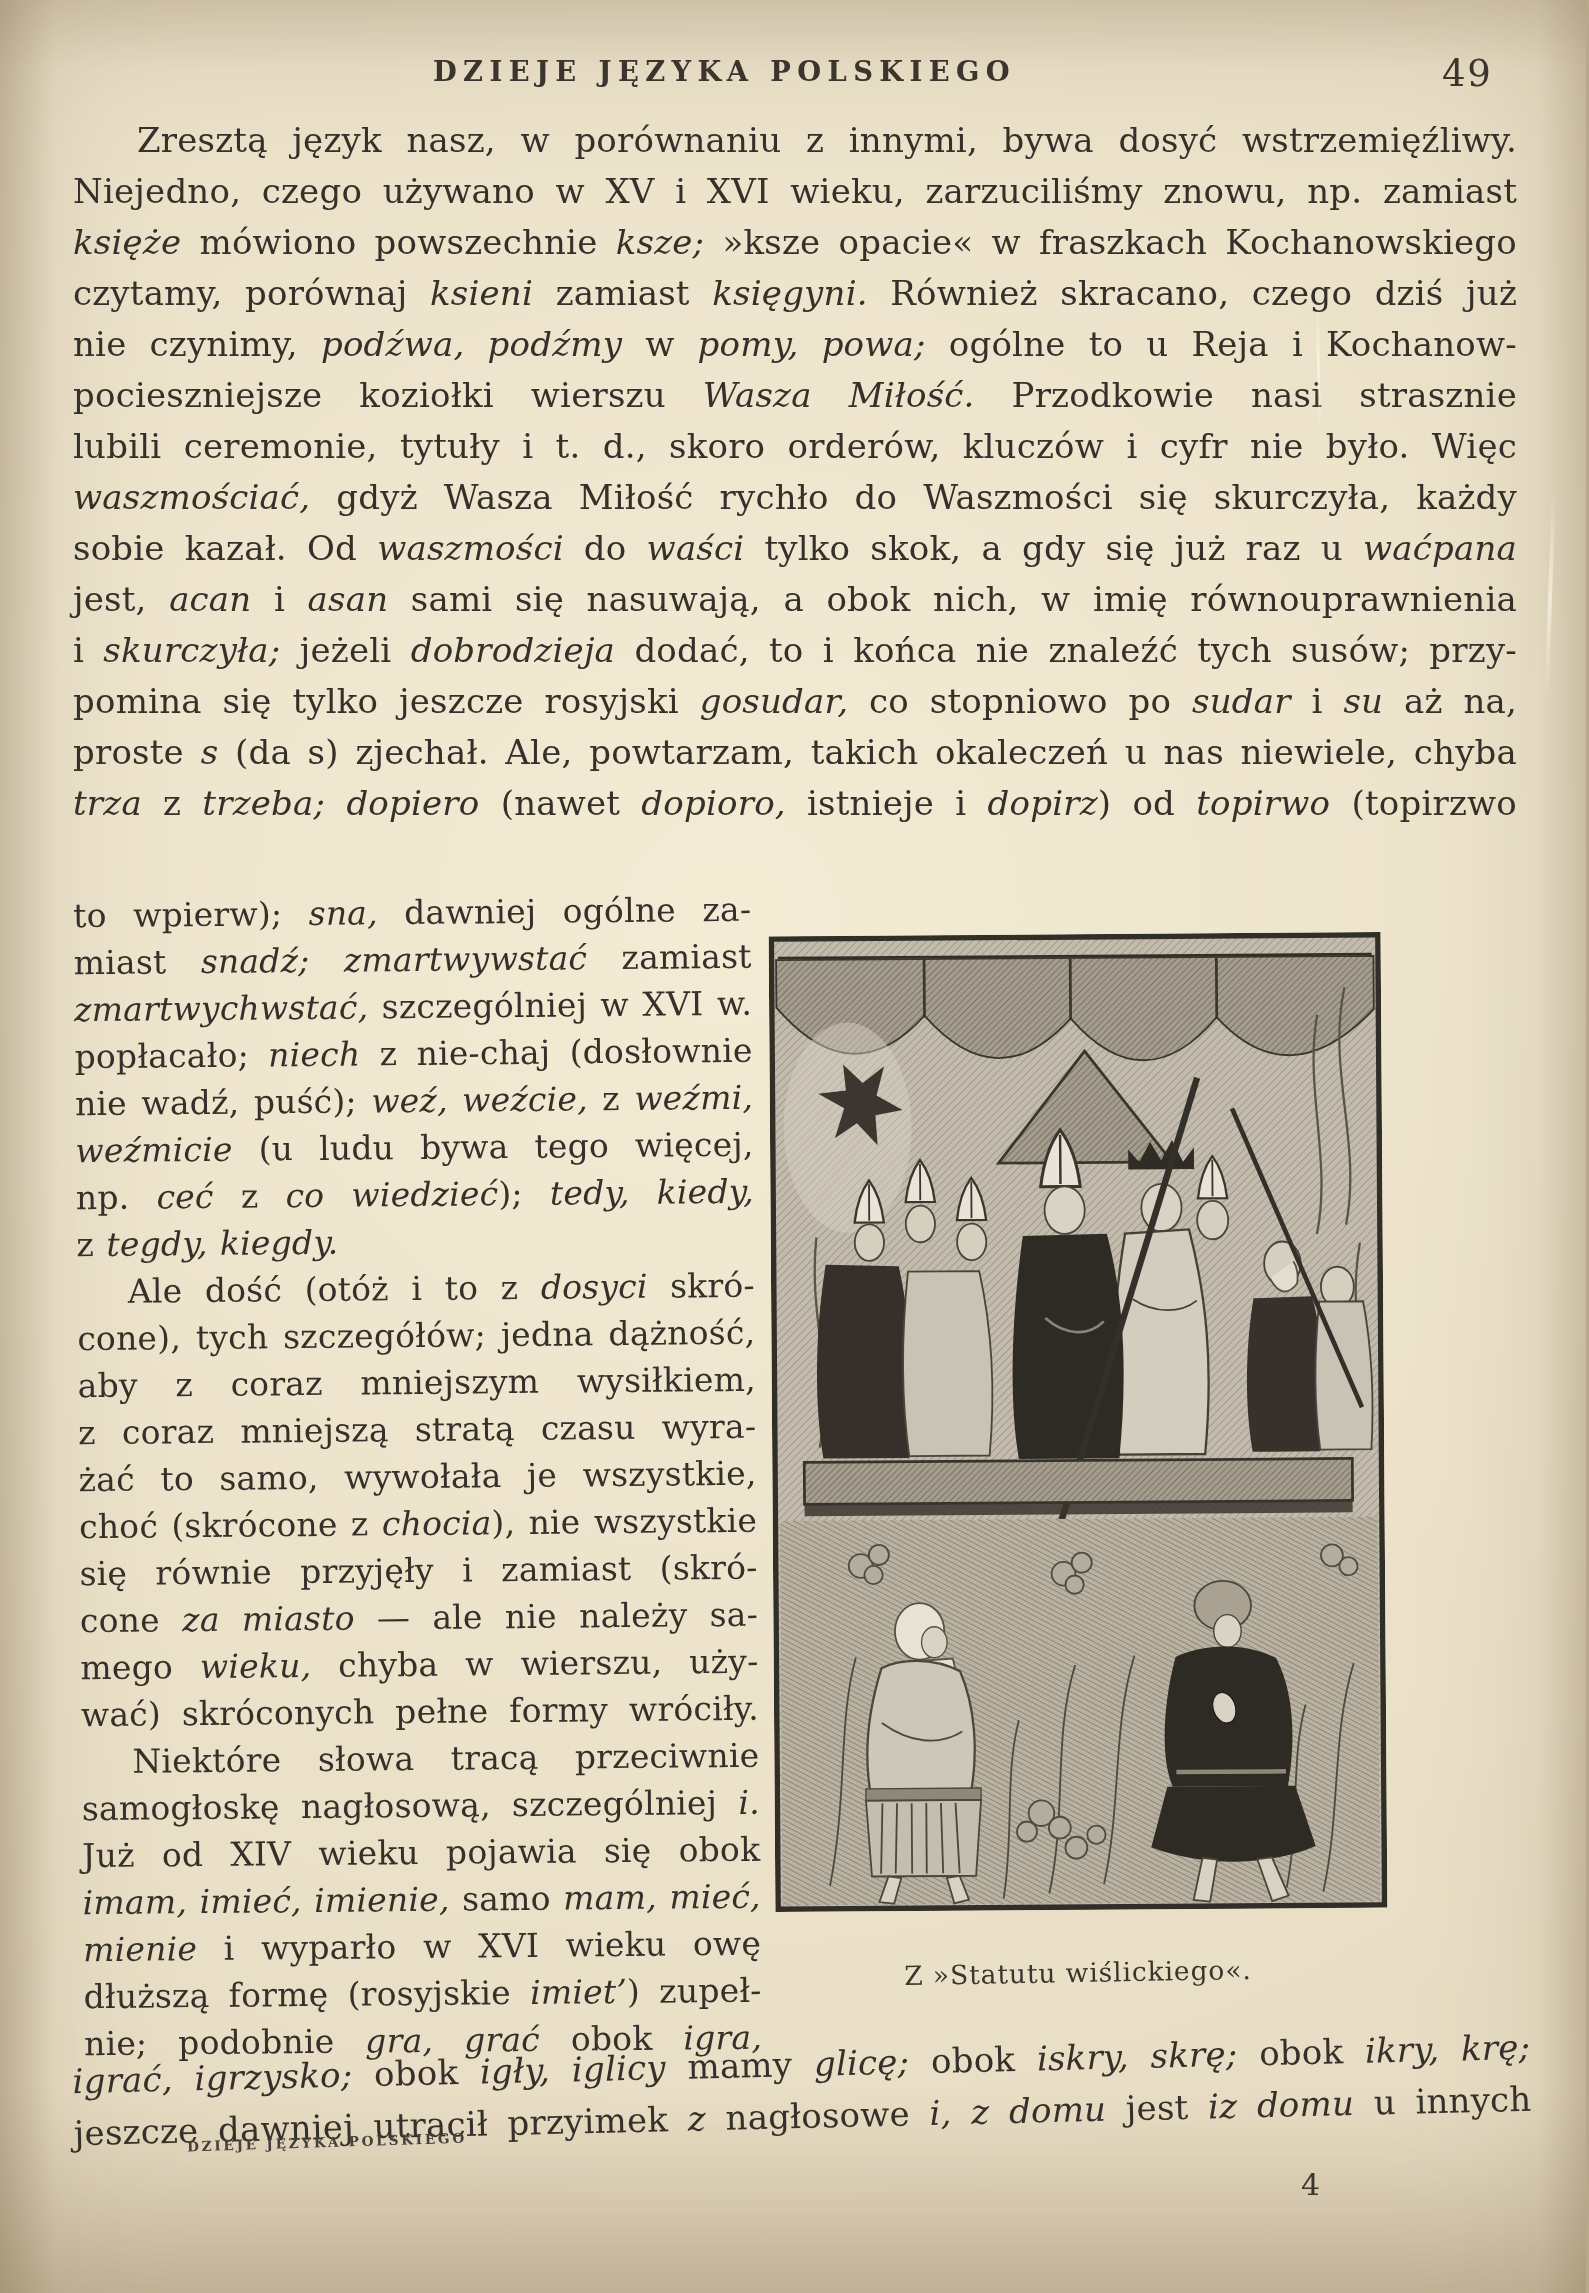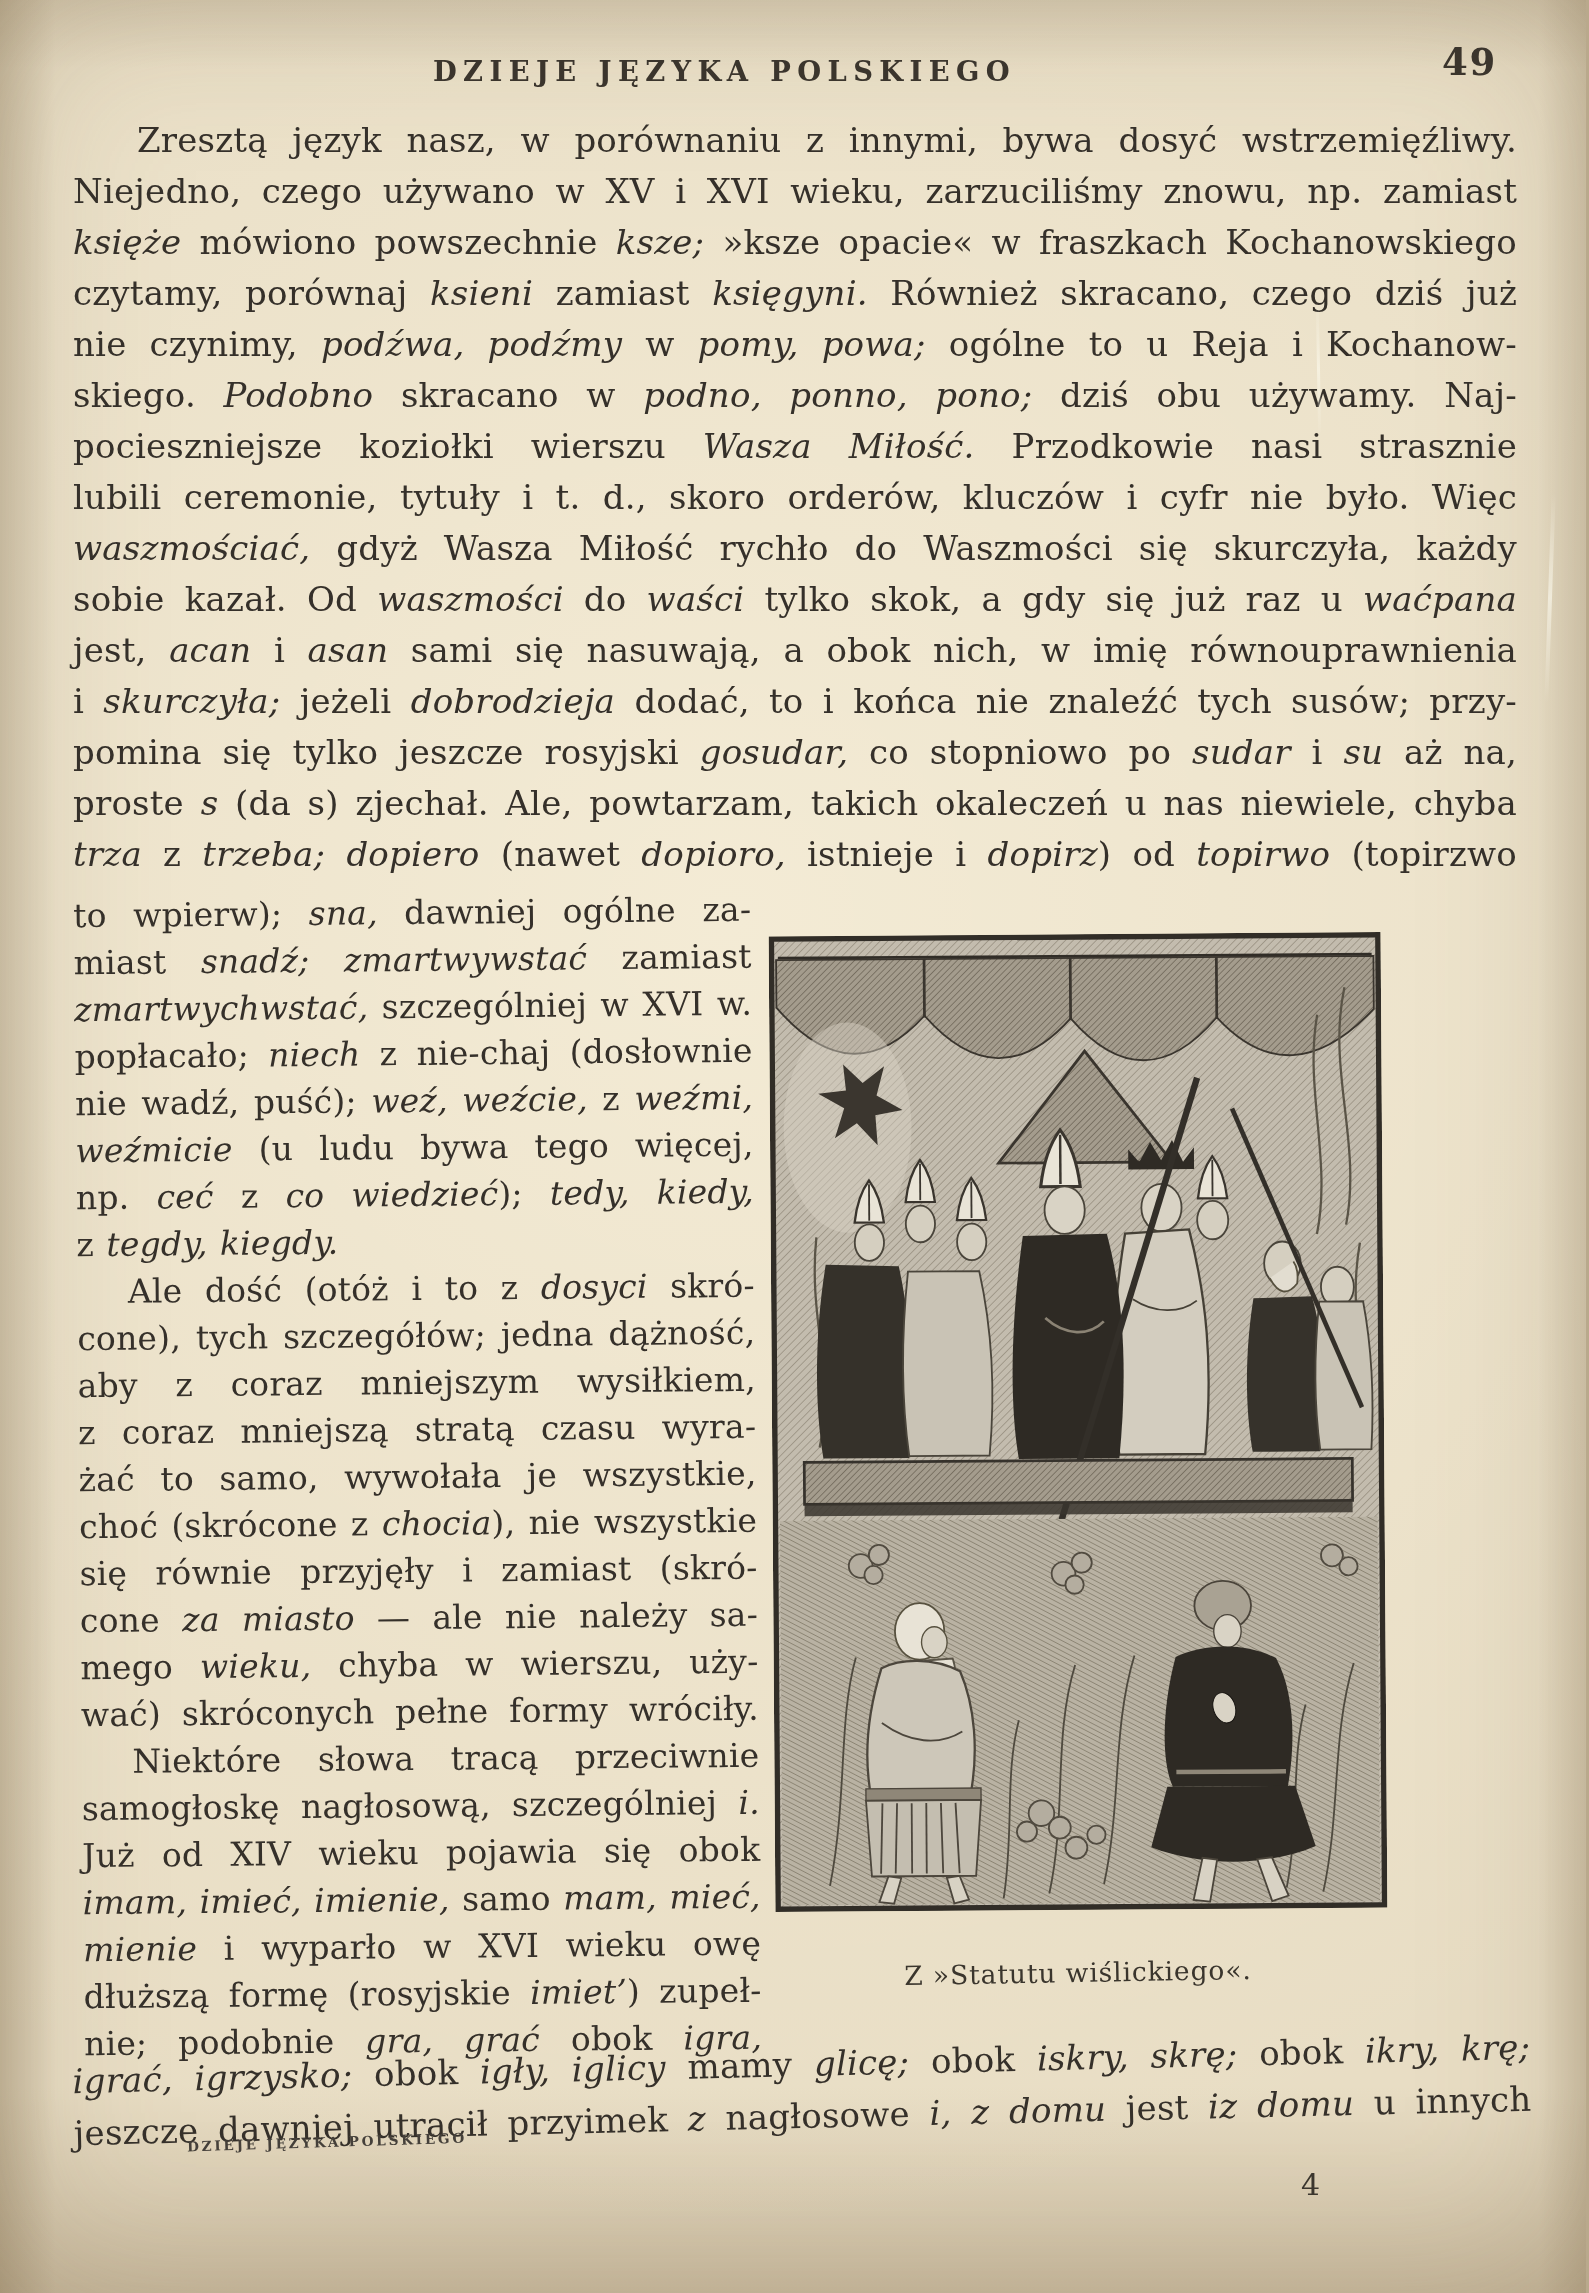--- a/index.html
+++ b/index.html
@@ -14,22 +14,22 @@
       linear-gradient(to bottom, rgba(120,100,70,.16), rgba(0,0,0,0) 3%),
       linear-gradient(to top, rgba(140,118,86,.30), rgba(0,0,0,0) 9%),
       #e8ddc4;
     box-shadow: inset 0 0 164px rgba(118,98,64,.28);
   }
   .hdr-title{
     position:absolute; top:55px; left:73px; width:1303px; text-align:center;
     font-size:27.4px; font-weight:bold; letter-spacing:6.4px; color:#3b352d;
   }
   .hdr-num{
-    position:absolute; top:40px; left:1442px;
-    font-size:37px; font-weight:bold; letter-spacing:1.8px; color:#3b352d;
+    position:absolute; top:52px; left:1442px;
+    font-size:37px; font-weight:normal; letter-spacing:1.8px; color:#3b352d;
   }
   .textblock{position:absolute; left:73px;}
   .para1{top:115px; width:1444px;}
   .leftcol{top:889px; width:678px; transform:rotate(-0.55deg); transform-origin:50% 0;}
   .bottomblock{top:2038px; width:1458px; transform:rotate(-1.35deg); transform-origin:50% 50%;}
   .line{
     text-align:justify; text-align-last:justify;
     word-spacing:1.8px; letter-spacing:0.2px;
   }
   .para1 .line{font-size:34px; line-height:51px;}
@@ -75,21 +75,20 @@
 
   <div class="hdr-title">DZIEJE JĘZYKA POLSKIEGO</div>
   <div class="hdr-num">49</div>
 
   <div class="textblock para1" id="para1">
       <div class="line indent"><span>Zresztą język nasz, w porównaniu z innymi, bywa dosyć wstrzemięźliwy.</span></div>
       <div class="line"><span>Niejedno, czego używano w XV i XVI wieku, zarzuciliśmy znowu, np. zamiast</span></div>
       <div class="line"><span class="it">księże</span><span> mówiono powszechnie </span><span class="it">ksze;</span><span> »ksze opacie« w fraszkach Kochanowskiego</span></div>
       <div class="line"><span>czytamy, porównaj </span><span class="it">ksieni</span><span> zamiast </span><span class="it">księgyni.</span><span> Również skracano, czego dziś już</span></div>
       <div class="line"><span>nie czynimy, </span><span class="it">podźwa, podźmy</span><span> w </span><span class="it">pomy, powa;</span><span> ogólne to u Reja i Kochanow-</span></div>
-      <div class="line"><span>skiego. </span><span class="it">Podobno</span><span> skracano w </span><span class="it">podno, ponno, pono;</span><span> dziś obu używamy. Naj-</span></div>
       <div class="line"><span>pocieszniejsze koziołki wierszu </span><span class="it">Wasza Miłość.</span><span> Przodkowie nasi strasznie</span></div>
       <div class="line"><span>lubili ceremonie, tytuły i t. d., skoro orderów, kluczów i cyfr nie było.  Więc</span></div>
       <div class="line"><span class="it">waszmościać,</span><span> gdyż Wasza Miłość rychło do Waszmości się skurczyła, każdy</span></div>
       <div class="line"><span>sobie kazał. Od </span><span class="it">waszmości</span><span> do </span><span class="it">waści</span><span> tylko skok, a gdy się już raz u </span><span class="it">waćpana</span></div>
       <div class="line"><span>jest, </span><span class="it">acan</span><span> i </span><span class="it">asan</span><span> sami się nasuwają, a obok nich,  w imię równouprawnienia</span></div>
       <div class="line"><span>i </span><span class="it">skurczyła;</span><span> jeżeli </span><span class="it">dobrodzieja</span><span> dodać, to i końca nie znaleźć tych susów; przy-</span></div>
       <div class="line"><span>pomina się tylko jeszcze rosyjski </span><span class="it">gosudar,</span><span> co stopniowo po </span><span class="it">sudar</span><span> i </span><span class="it">su</span><span> aż na,</span></div>
       <div class="line"><span>proste </span><span class="it">s</span><span> (da s) zjechał. Ale, powtarzam, takich okaleczeń u nas niewiele, chyba</span></div>
       <div class="line"><span class="it">trza</span><span> z </span><span class="it">trzeba;</span><span> </span><span class="it">dopiero</span><span> (nawet </span><span class="it">dopioro,</span><span> istnieje i </span><span class="it">dopirz</span><span>) od </span><span class="it">topirwo</span><span> (topirzwo</span></div>
     </div>

